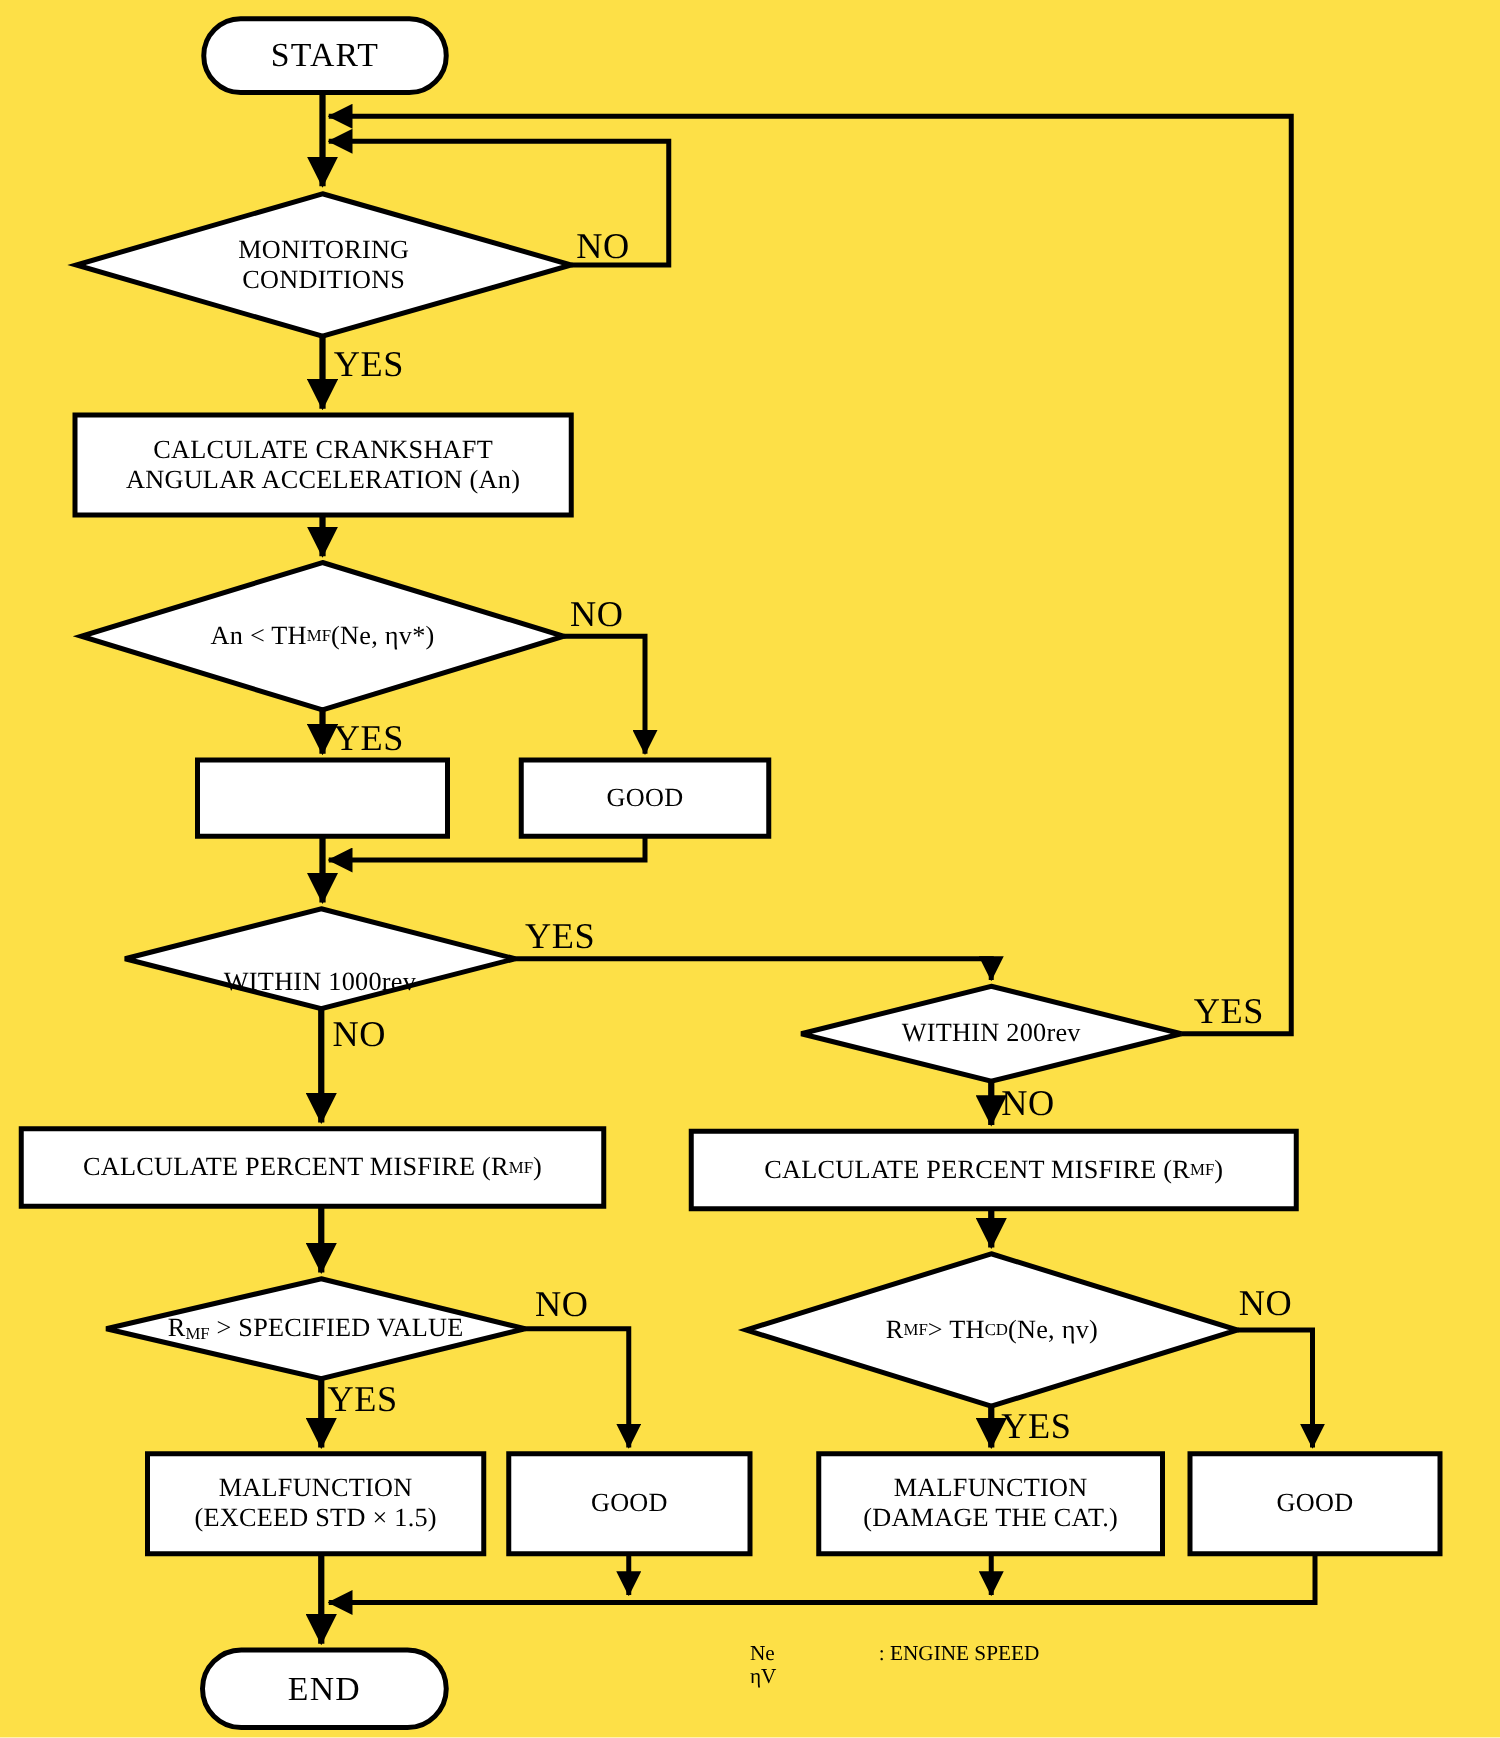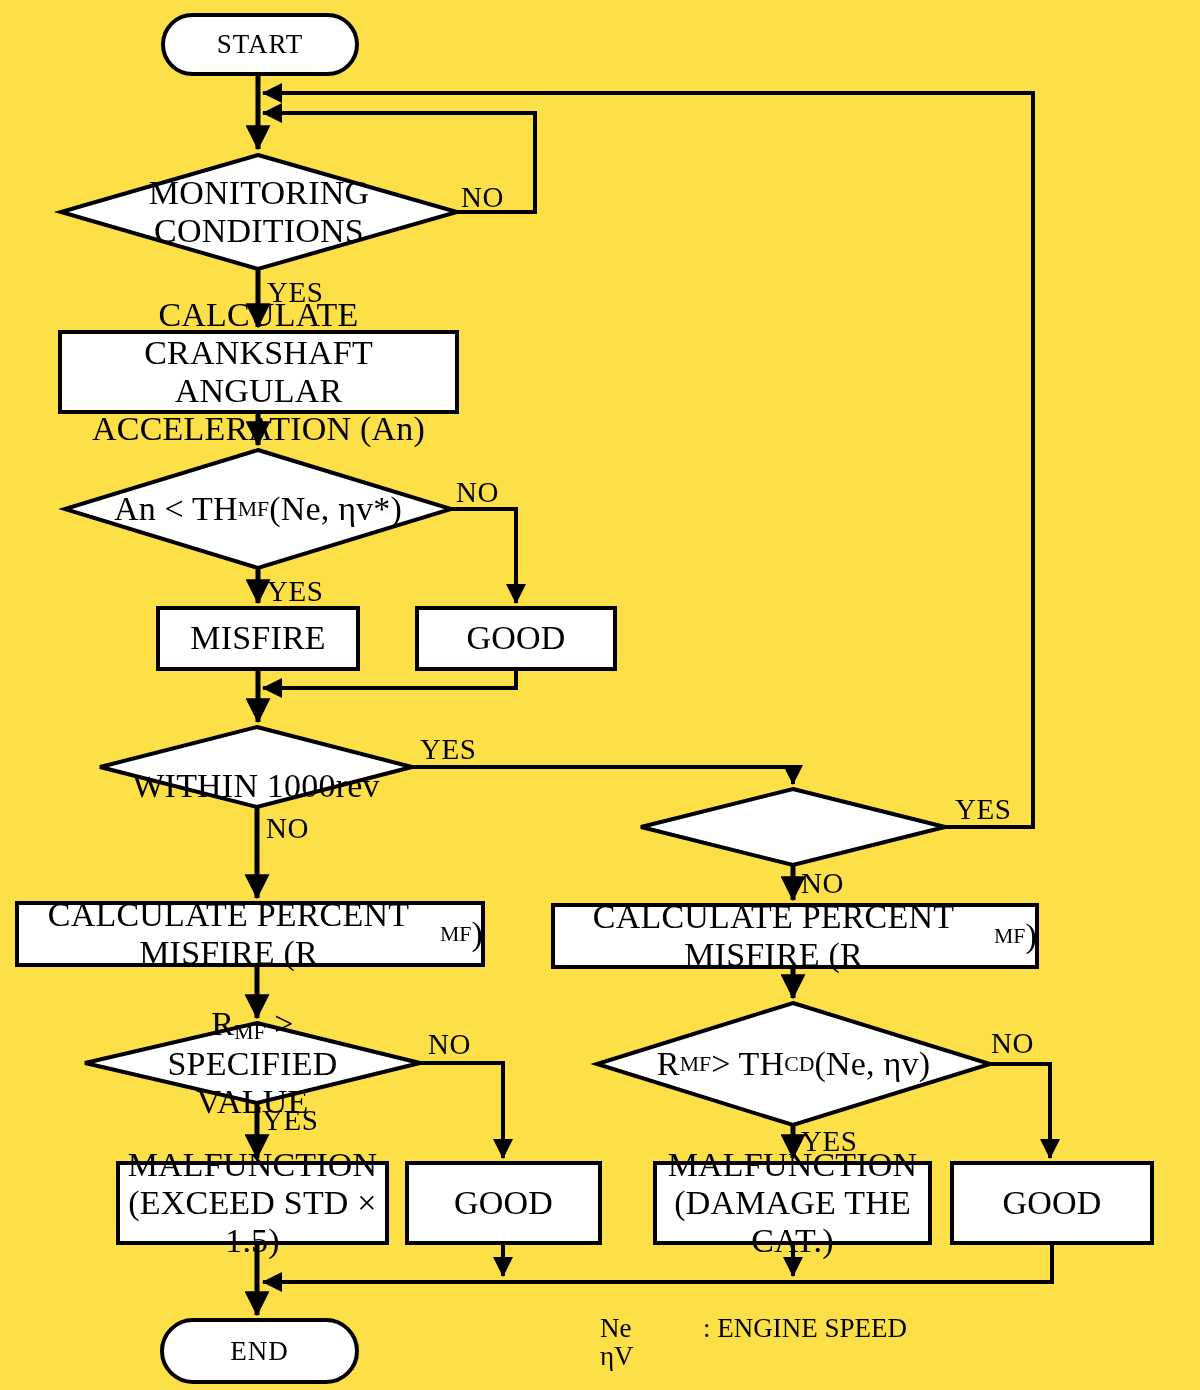--- a/index.html
+++ b/index.html
@@ -5,27 +5,27 @@
   html,body { margin:0; padding:0; background:#ffffff; }
   .stage {
     position:relative; width:1200px; height:1390px; background:#fde047;
     font-family:Liberation Serif, serif; color:#000;
     overflow:hidden;
     padding-left:44px;
   }
   .stage svg { position:absolute; left:0; top:0; }
   .node-label {
     position:absolute; display:flex; align-items:center; justify-content:center;
-    text-align:center; font-size:34px; line-height:1.12; color:#000;
+    text-align:center; font-size:21px; line-height:1.12; color:#000;
     letter-spacing:0.2px; white-space:pre-line;
   }
   .terminal { font-size:27px; letter-spacing:1px; }
   .edge-label { position:absolute; font-size:29px; letter-spacing:0.5px; }
   .sub { font-size:0.64em; vertical-align:-0.18em; letter-spacing:0; }
-  .legend { position:absolute; left:600px; top:1314px; font-size:27px; }
+  .legend { position:absolute; left:600px; top:1314px; font-size:17px; }
   .legend-row { display:flex; line-height:1.04; }
   .legend-sym { display:inline-block; width:103px; }
   .legend-desc { display:inline-block; white-space:pre; }
   .narrow { display:inline-block; max-width:255px; }
 </style>
 </head>
 <body>
 
 <div class="stage">
 
@@ -85,26 +85,26 @@
   <div class="node-label terminal" style="left:163px;top:15px;width:194px;height:59px;">START</div>
 
   <div class="node-label" style="left:61px;top:160px;width:396px;height:104px;">MONITORING
 CONDITIONS</div>
 
   <div class="node-label" style="left:60px;top:332px;width:397px;height:80px;">CALCULATE CRANKSHAFT
 ANGULAR ACCELERATION (An)</div>
 
   <div class="node-label" style="left:65px;top:455px;width:386px;height:108px;"><span>An &lt; TH</span><span class="sub">MF</span><span> (Ne, ηv*)</span></div>
 
-  <div class="node-label" style="left:158px;top:608px;width:200px;height:61px;">MISFIRE</div>
 
   <div class="node-label" style="left:417px;top:608px;width:198px;height:61px;">GOOD</div>
 
   <div class="node-label" style="left:100px;top:746px;width:312px;height:80px;">WITHIN 1000rev</div>
 
+  <div class="node-label" style="left:641px;top:789px;width:304px;height:76px;">WITHIN 200rev</div>
 
   <div class="node-label" style="left:17px;top:903px;width:466px;height:62px;"><span>CALCULATE PERCENT MISFIRE (R</span><span class="sub">MF</span><span>)</span></div>
 
   <div class="node-label" style="left:553px;top:905px;width:484px;height:62px;"><span>CALCULATE PERCENT MISFIRE (R</span><span class="sub">MF</span><span>)</span></div>
 
   <div class="node-label" style="left:85px;top:1023px;width:335px;height:80px;"><span class="narrow"><span>R</span><span class="sub">MF</span><span> &gt; SPECIFIED VALUE</span></span></div>
 
   <div class="node-label" style="left:597px;top:1008px;width:393px;height:112px;"><span>R</span><span class="sub">MF</span><span> &gt; TH</span><span class="sub">CD</span><span> (Ne, ηv)</span></div>
 
   <div class="node-label" style="left:118px;top:1163px;width:269px;height:80px;">MALFUNCTION

